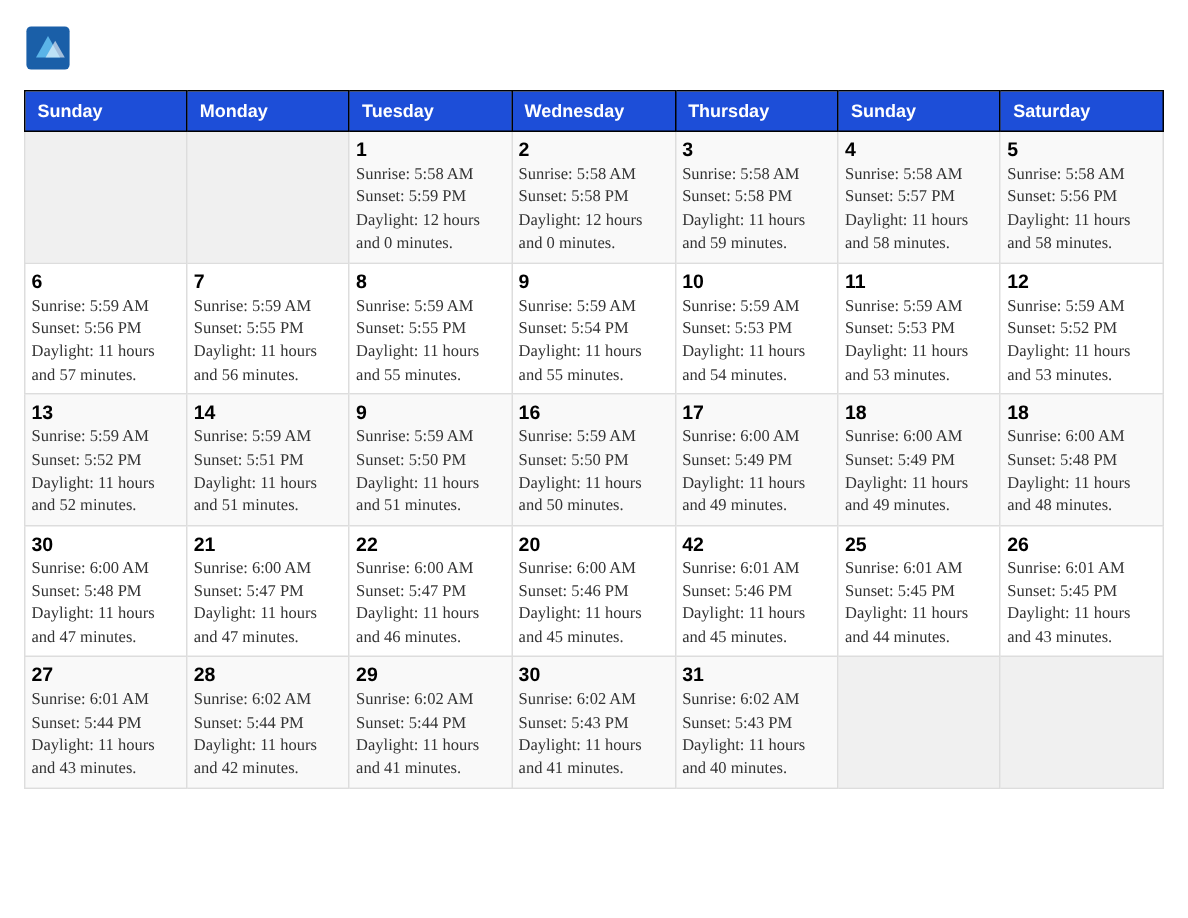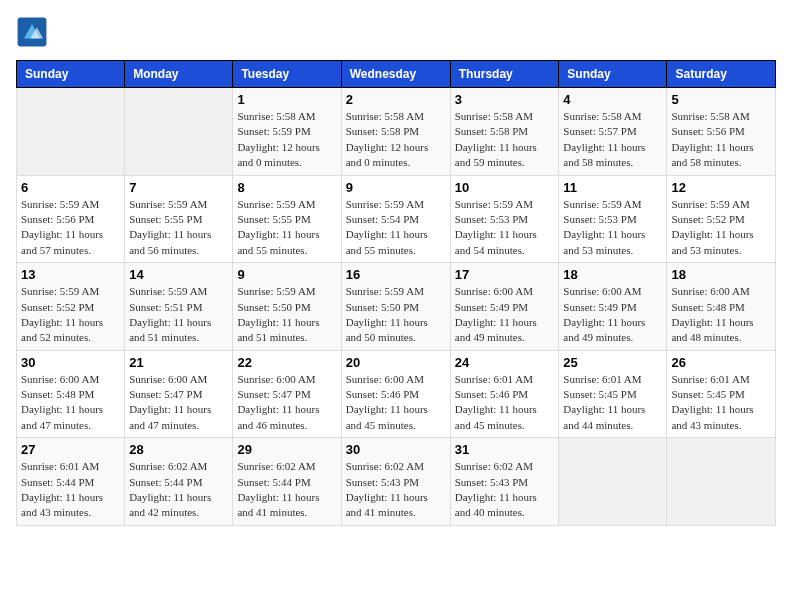--- a/index.html
+++ b/index.html
@@ -262,21 +262,21 @@
 Sunset: 5:47 PM
 Daylight: 11 hours and 46 minutes.</div>
         </td>
         <td>
           <span class="day-num">20</span>
           <div class="day-info" style="white-space: pre-line;">Sunrise: 6:00 AM
 Sunset: 5:46 PM
 Daylight: 11 hours and 45 minutes.</div>
         </td>
         <td>
-          <span class="day-num">24</span>
+          <span class="day-num">42</span>
           <div class="day-info" style="white-space: pre-line;">Sunrise: 6:01 AM
 Sunset: 5:46 PM
 Daylight: 11 hours and 45 minutes.</div>
         </td>
         <td>
           <span class="day-num">25</span>
           <div class="day-info" style="white-space: pre-line;">Sunrise: 6:01 AM
 Sunset: 5:45 PM
 Daylight: 11 hours and 44 minutes.</div>
         </td>

